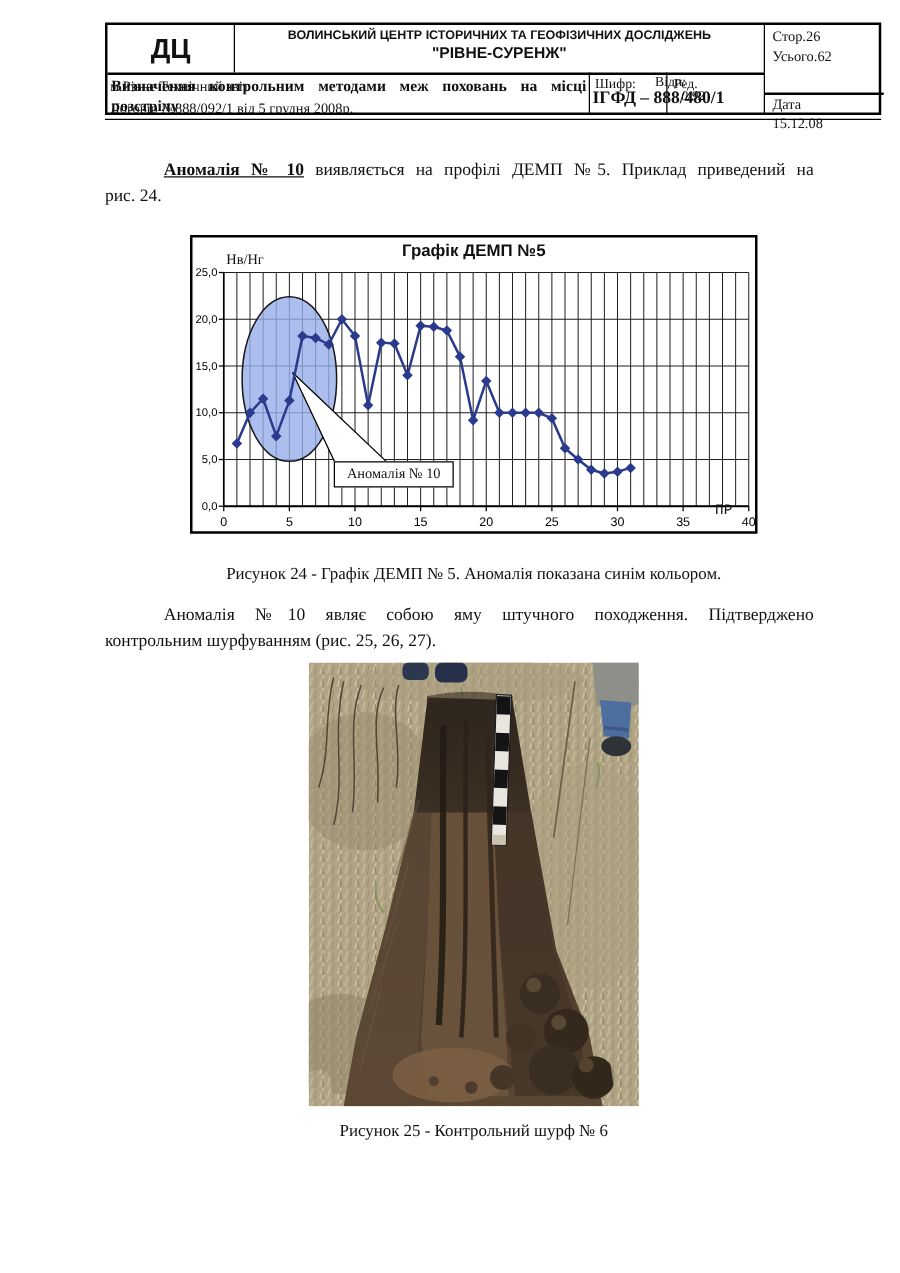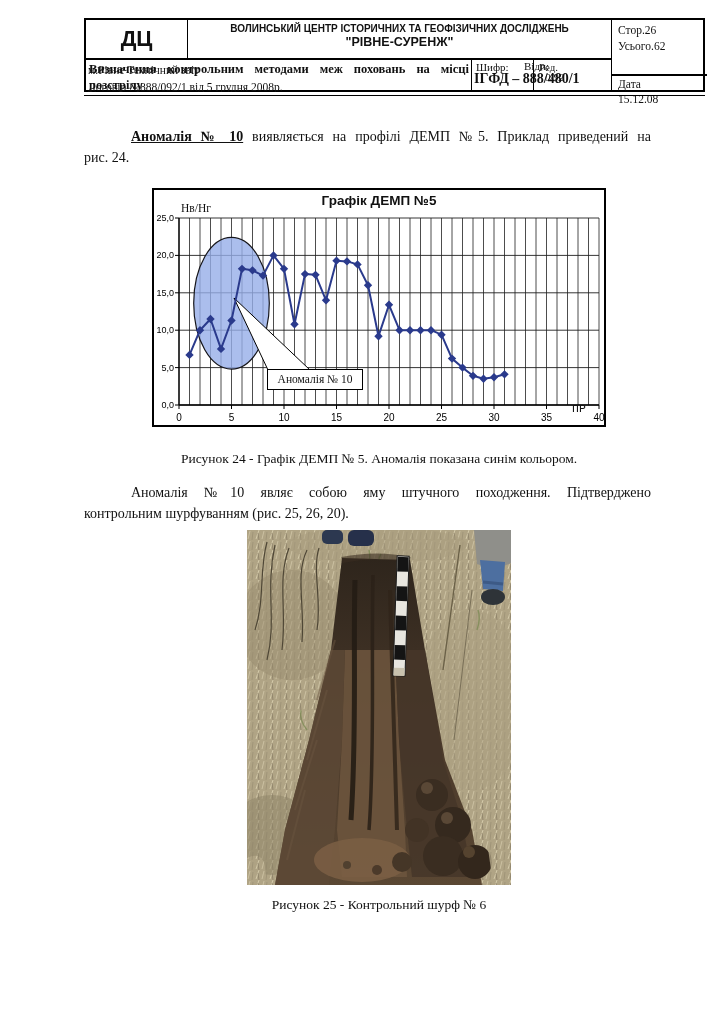--- a/index.html
+++ b/index.html
@@ -215,21 +215,21 @@
     <div class="chart-title">Графік ДЕМП №5</div>
     <div class="chart-ylab">Нв/Нг</div>
     <div class="chart-xlab">ПР</div>
     <div class="chart-callout">Аномалія № 10</div>
   </div>
 
   <div class="caption" style="top:451px;">Рисунок 24 - Графік ДЕМП № 5. Аномалія показана синім кольором.</div>
 
   <div class="col" style="top:482px;">
     <div class="jline indent">Аномалія №10 являє собою яму штучного походження. Підтверджено</div>
-    <div>контрольним шурфуванням (рис. 25, 26, 20).</div>
+    <div>контрольним шурфуванням (рис. 25, 26, 27).</div>
   </div>
 
   <svg class="photo" viewBox="0 0 264 355">
     <defs>
       <pattern id="grass" width="14" height="10" patternUnits="userSpaceOnUse">
         <rect width="14" height="10" fill="#b0a485"></rect>
         <path d="M1,9 L3,1" stroke="#ccc1a2" stroke-width="1" fill="none"></path>
         <path d="M5,10 L6,2" stroke="#9b8f74" stroke-width="0.8" fill="none"></path>
         <path d="M9,9 L12,0" stroke="#d7cdae" stroke-width="0.9" fill="none"></path>
         <path d="M12,10 L11,3" stroke="#847961" stroke-width="0.7" fill="none"></path>

